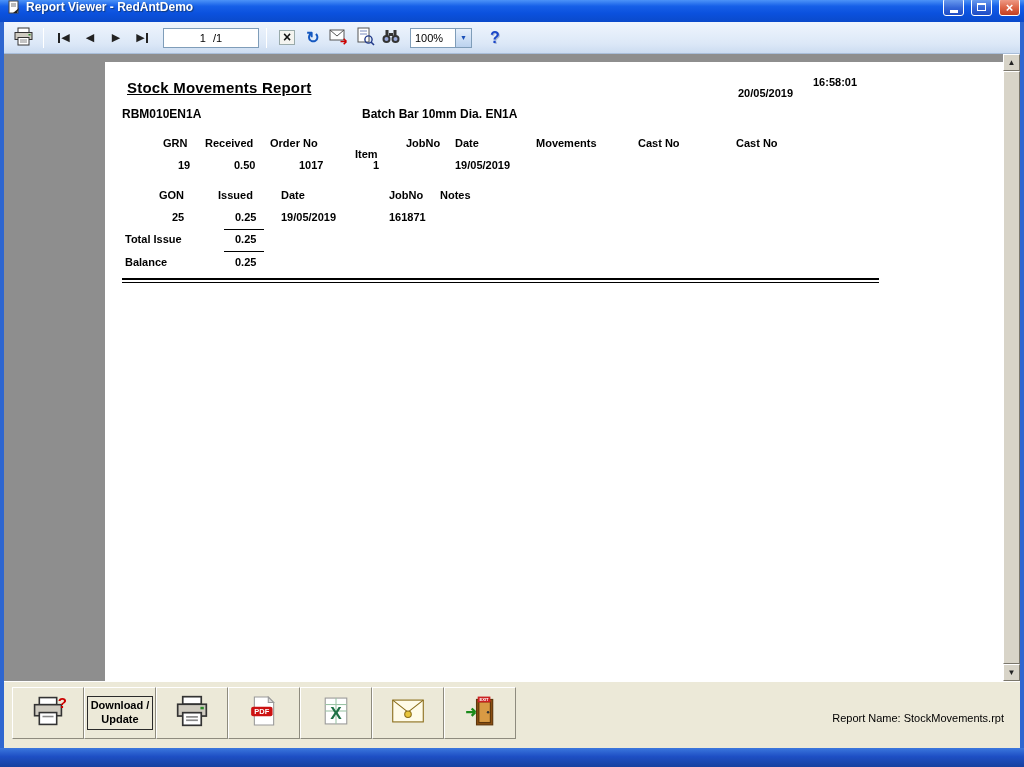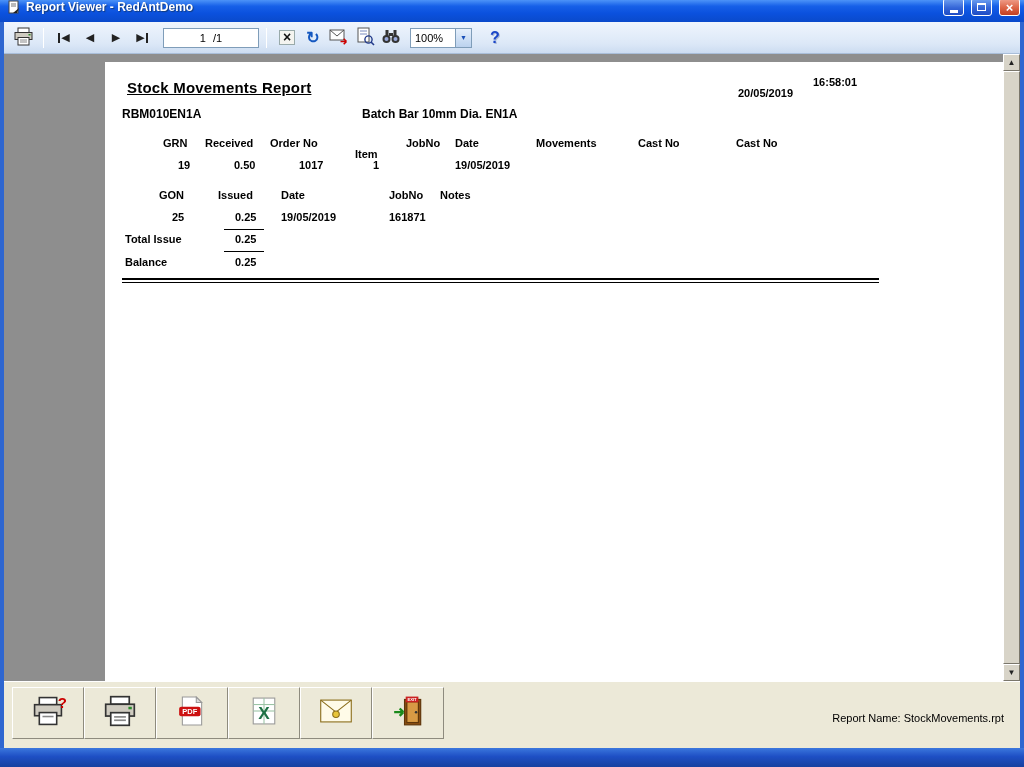--- a/index.html
+++ b/index.html
@@ -259,20 +259,26 @@
         <svg width="34" height="30" viewBox="0 0 21 19">
           <rect x="5" y="1" width="11" height="4.5" fill="#fff" stroke="#333"></rect>
           <rect x="2" y="5.5" width="17" height="7" fill="#CFCBC0" stroke="#333"></rect>
           <rect x="5" y="10.5" width="11" height="7.5" fill="#fff" stroke="#333"></rect>
           <line x1="7" y1="13" x2="14" y2="13" stroke="#888"></line>
         </svg>
       </span>
       <span class="q-mark">?</span>
     </div>
 
+    <div class="bb-btn">
+      <div class="dl-text">
+        <div>Download /</div>
+        <div>Update</div>
+      </div>
+    </div>
 
     <div class="bb-btn">
       <span>
         <svg width="36" height="32" viewBox="0 0 21 19">
           <rect x="5" y="1" width="11" height="4.5" fill="#fff" stroke="#333"></rect>
           <rect x="2" y="5.5" width="17" height="7" fill="#CFCBC0" stroke="#333"></rect>
           <rect x="15.5" y="7" width="2" height="1.5" fill="#2a8a2a"></rect>
           <rect x="5" y="10.5" width="11" height="7.5" fill="#fff" stroke="#333"></rect>
           <line x1="7" y1="13" x2="14" y2="13" stroke="#888"></line>
           <line x1="7" y1="15" x2="14" y2="15" stroke="#888"></line>

